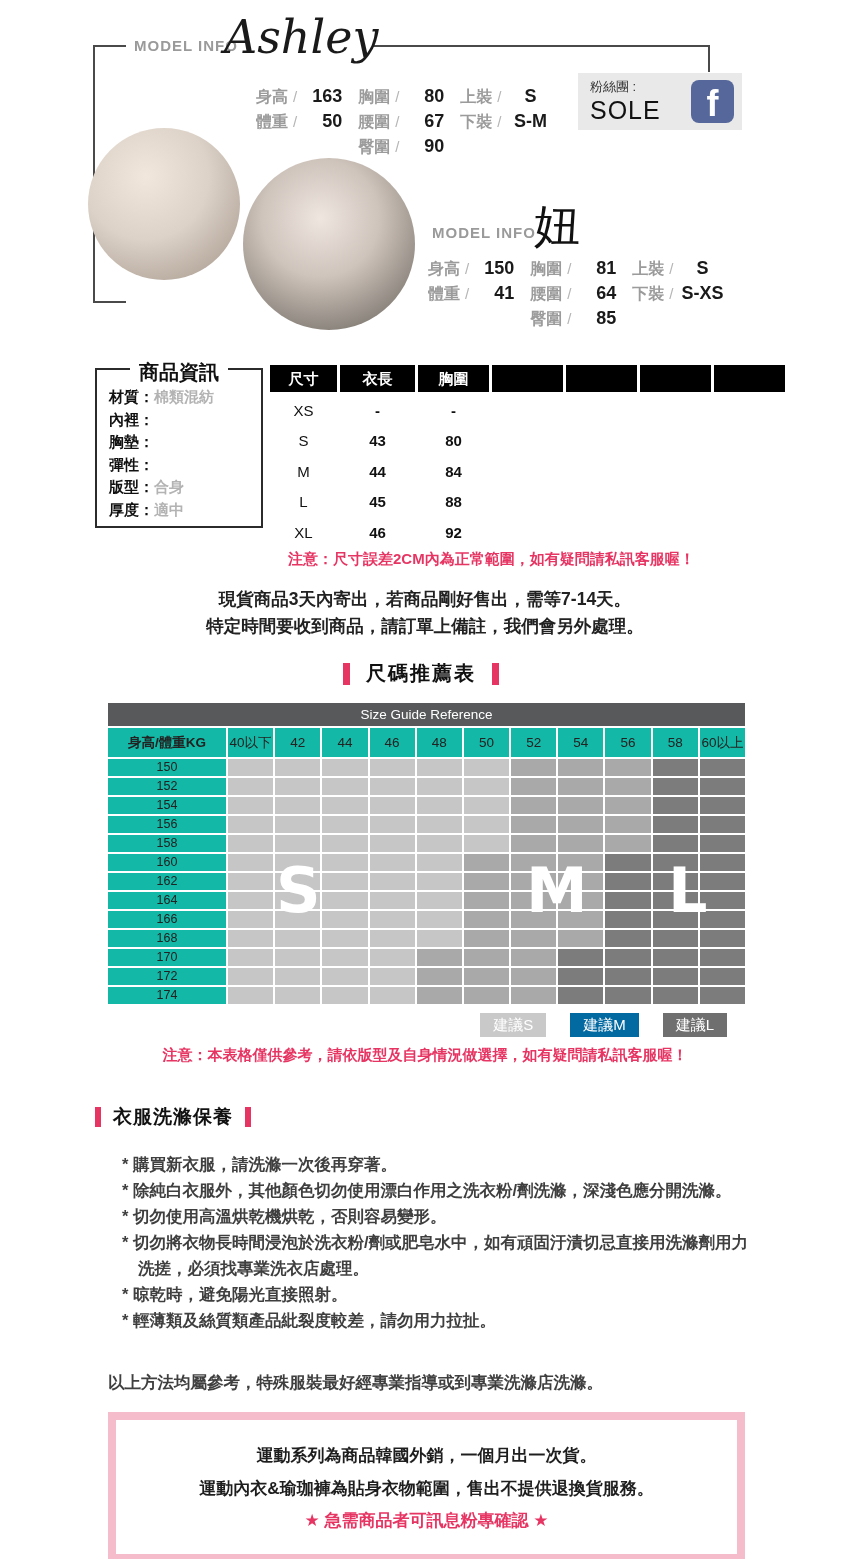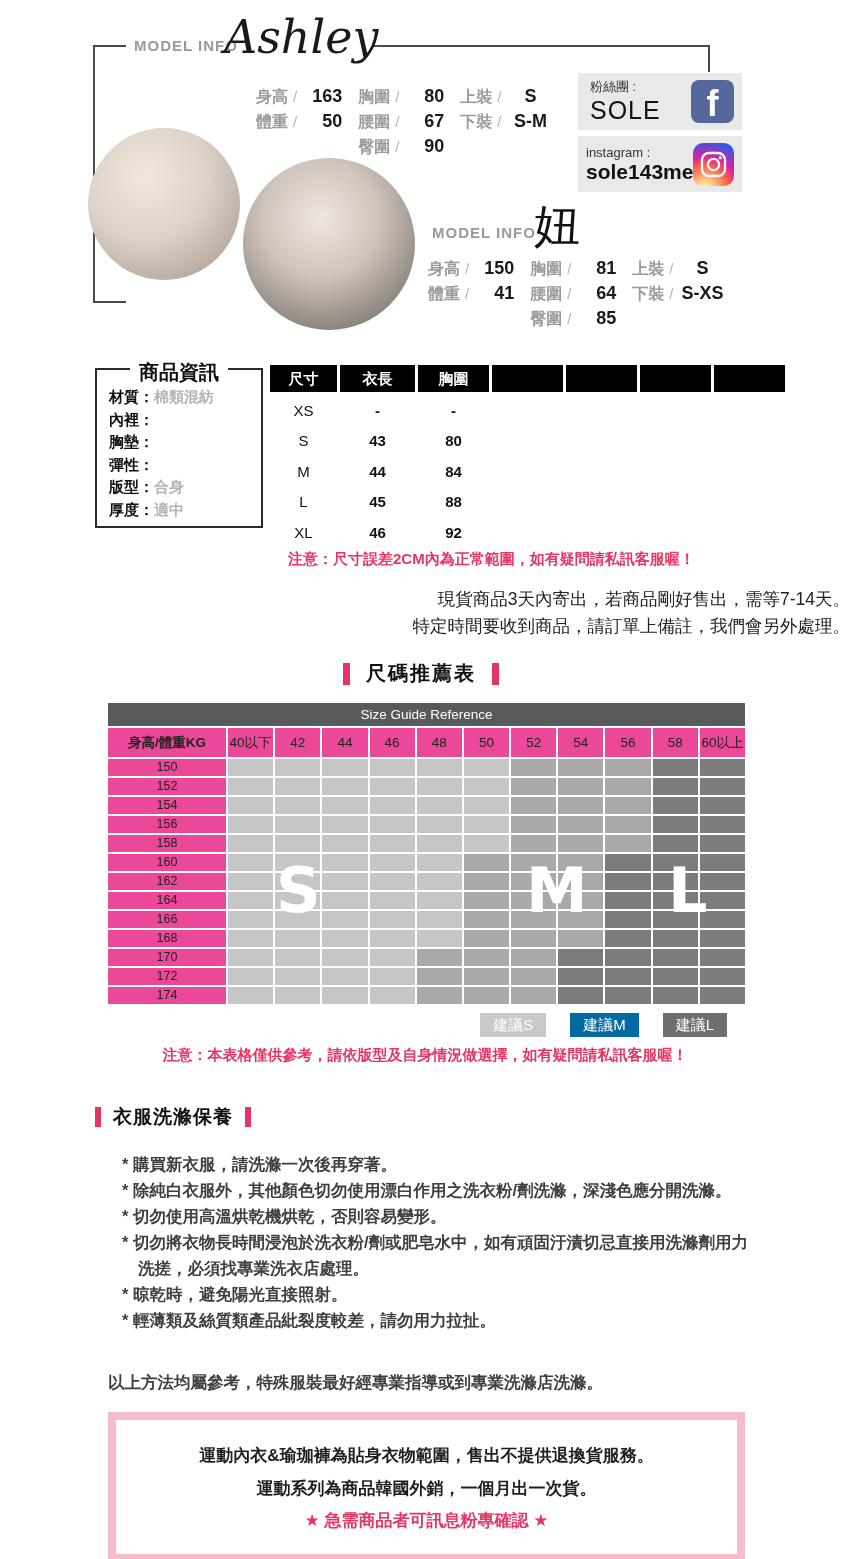--- a/index.html
+++ b/index.html
@@ -64,32 +64,32 @@
     line-height:27px; text-align:center; }
   .h0 { width:67px; } .h1 { width:75px;text-align:center; } .h2,.h3,.h4,.h5,.h6 { width:71px; }
   .sp-row { display:flex; gap:3px; height:30.5px; align-items:center; }
   .sp-row:first-of-type { margin-top:3px; }
   .spd { text-align:center; font-size:15px; color:#111; }
   .spd.c0 { width:67px; } .spd.c1 { width:75px; font-weight:bold; } .spd.c2 { width:71px; font-weight:bold; }
   .sp-note { margin-top:2px; padding-left:18px; font-size:15px; font-weight:bold; color:#e73563; }
 
   
   .shipping { position:absolute; left:0; right:0; top:586px; text-align:center; }
-  .shipping .nb-line { font-size:17.5px; font-weight:normal; color:#222; line-height:27px;text-align:right; }
+  .shipping .nb-line { font-size:17.5px; font-weight:bold; color:#222; line-height:27px; }
 
   
   .sg-head { position:absolute; left:0; right:8px; top:660px; display:flex;
     align-items:center; justify-content:center; gap:16px; }
   .pink-bar { width:7px; height:22px; background:#e73563; }
   .sg-head-text { font-size:20px; font-weight:bold; color:#111; letter-spacing:2px; }
   .sguide { position:absolute; left:108px; top:703px; width:637px; }
   .sg-title { background:#58595b; color:#fff; font-size:13.5px; height:23px; line-height:23px;
     text-align:center; margin-bottom:2px; }
   .sg-grid { display:grid; grid-template-columns:118px repeat(11,1fr); gap:2px; background:#fff; }
-  .sg-cell { background:#ec4899; text-align:center; color:#222; }
+  .sg-cell { background:#14b8a6; text-align:center; color:#222; }
   .sg-corner { font-size:13.5px; font-weight:bold; line-height:29px; height:29px; }
   .sg-h { font-size:13.5px; line-height:29px; height:29px; }
   .sg-label { font-size:12.5px; line-height:17px; height:17px; }
   .sg-c { height:17px; }
   .sg-s { background:#c6c6c6; } .sg-m { background:#a9a9a9; } .sg-l { background:#7c7c7c; }
   .sg-letter { position:absolute; color:#fff; font-weight:bold; font-size:62px;
     font-family:"DejaVu Sans",sans-serif; line-height:1; }
   .sg-letter.L0 { left:168px; top:157px; }
   .sg-letter.L1 { left:418px; top:157px; }
   .sg-letter.L2 { left:560px; top:157px; }
@@ -170,33 +170,20 @@
     </div>
 
   <div class="social fb">
     <div>
       <div class="soc-label">粉絲團 :</div>
       <div class="soc-value">SOLE</div>
     </div>
     <div class="fb-icon">f</div>
   </div>
 
-  <div class="social ig">
-    <div>
-      <div class="soc-label">instagram :</div>
-      <div class="soc-value">sole143me</div>
-    </div>
-    <div class="ig-icon">
-      <svg width="27" height="27" viewBox="0 0 27 27">
-        <rect x="2" y="2" width="23" height="23" rx="7" fill="none" stroke="#fff" stroke-width="2.3"></rect>
-        <circle cx="13.5" cy="13.5" r="5.6" fill="none" stroke="#fff" stroke-width="2.3"></circle>
-        <circle cx="20.2" cy="6.8" r="1.6" fill="#fff"></circle>
-      </svg>
-    </div>
-  </div>
 
   <div class="photo p2"></div>
   <span class="mi-label m2">MODEL INFO</span>
   <span class="mi-name2">妞</span>
   <div class="stats s2">
       <div class="stat-col">
         <div class="stat">
           <span class="sl">身高</span>
           <span class="sx">/</span>
           <span class="sv">150</span>
@@ -495,19 +482,19 @@
       <div class="care-item">* 除純白衣服外，其他顏色切勿使用漂白作用之洗衣粉/劑洗滌，深淺色應分開洗滌。</div>
       <div class="care-item">* 切勿使用高溫烘乾機烘乾，否則容易變形。</div>
       <div class="care-item">* 切勿將衣物長時間浸泡於洗衣粉/劑或肥皂水中，如有頑固汙漬切忌直接用洗滌劑用力洗搓，必須找專業洗衣店處理。</div>
       <div class="care-item">* 晾乾時，避免陽光直接照射。</div>
       <div class="care-item">* 輕薄類及絲質類產品紕裂度較差，請勿用力拉扯。</div>
     </div>
   <div class="care-footer">以上方法均屬參考，特殊服裝最好經專業指導或到專業洗滌店洗滌。</div>
 
   <div class="notice-box">
     <div>
+        <div class="nb-line">運動系列為商品韓國外銷，一個月出一次貨。</div>
         <div class="nb-line">運動內衣&amp;瑜珈褲為貼身衣物範圍，售出不提供退換貨服務。</div>
-        <div class="nb-line">運動系列為商品韓國外銷，一個月出一次貨。</div>
       </div>
     <div class="nb-highlight">★ 急需商品者可訊息粉專確認 ★</div>
   </div>
 
 </div>
 
 </body></html>

